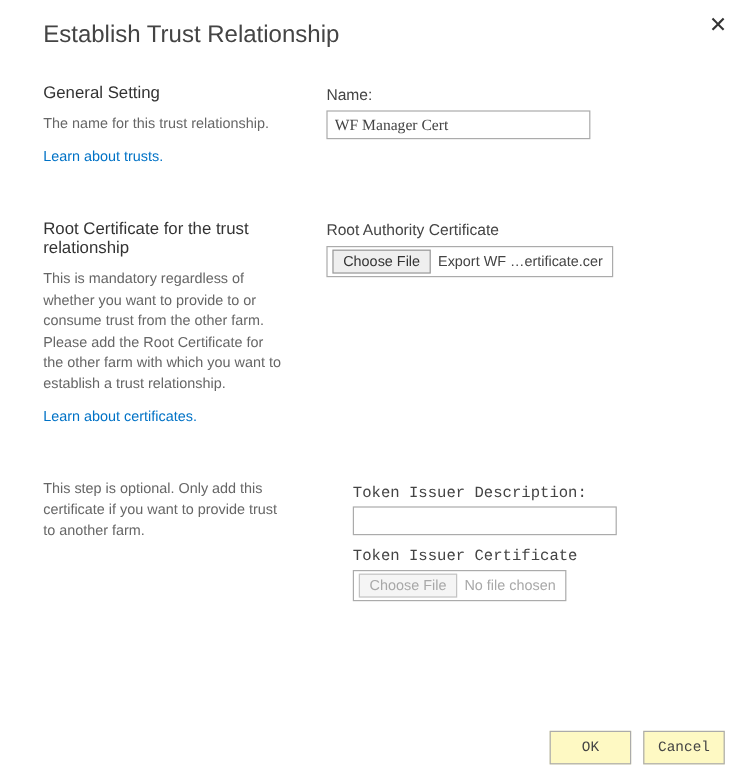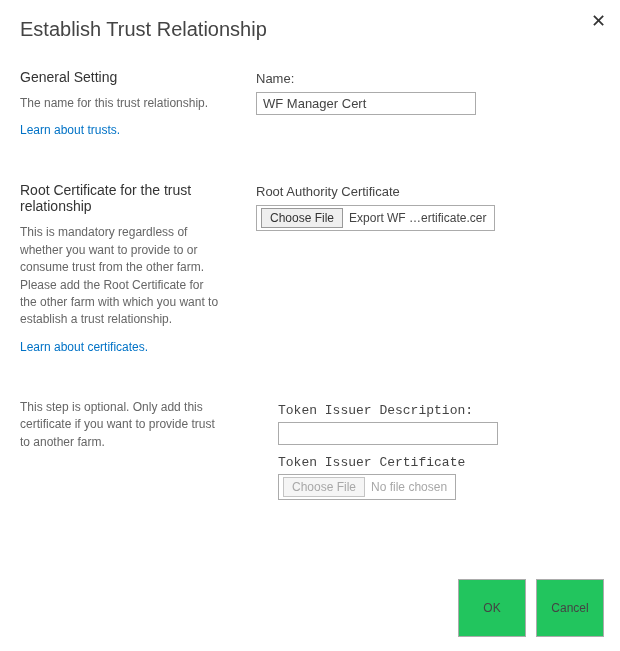--- a/index.html
+++ b/index.html
@@ -8,21 +8,21 @@
       font-family: "Segoe UI", "Segoe UI Light", Arial, sans-serif;
       font-size: 13px;
       color: #333;
       background: #fff;
       width: 620px;
       height: 651px;
       position: relative;
       overflow: hidden;
     }
     .dialog {
-      padding: 18px 20px 0 20px;
+      padding: 18px 20px 0 36px;
     }
     .title-row {
       position: relative;
       margin-bottom: 28px;
     }
     .dialog-title {
       font-size: 20px;
       font-weight: 300;
       color: #444;
       font-family: "Segoe UI Light","Segoe UI",Arial,sans-serif;
@@ -68,21 +68,21 @@
       font-size: 12px;
       cursor: pointer;
       text-decoration: none;
     }
     .field-label {
       font-size: 13px;
       color: #444;
       margin-bottom: 6px;
     }
     input[type="text"] {
-      font-family: Liberation Sans, sans-serif;
+      font-family: Liberation Serif, serif;
       font-size: 13px;
       padding: 3px 6px;
       border: 1px solid #ababab;
       width: 220px;
       color: #444;
     }
     .file-box {
       border: 1px solid #ababab;
       display: inline-flex;
       align-items: center;
@@ -109,26 +109,26 @@
     .sub-label { font-size:13px; color:#444; margin-bottom:4px; margin-top:2px;font-family:Liberation Mono, monospace;}
     .token-input { width: 250px; }
     .footer {
       position: absolute;
       bottom: 14px;
       right: 16px;
       display: flex;
       gap: 10px;
     }
     .footer button {
-      font-family: Liberation Sans, sans-serif;
+      font-family: Liberation Mono, monospace;
       font-size: 12px;
       min-width: 68px;
-      padding: 21px 10px;
+      padding: 6px 10px;
       border: 1px solid #ababab;
-      background: #22c55e;
+      background: #fef9c3;
       color: #444;
       cursor: pointer;
     }
   </style>
 </head>
 <body>
 
 <div class="dialog">
   <div class="title-row">
     <span class="dialog-title">Establish Trust Relationship</span>

